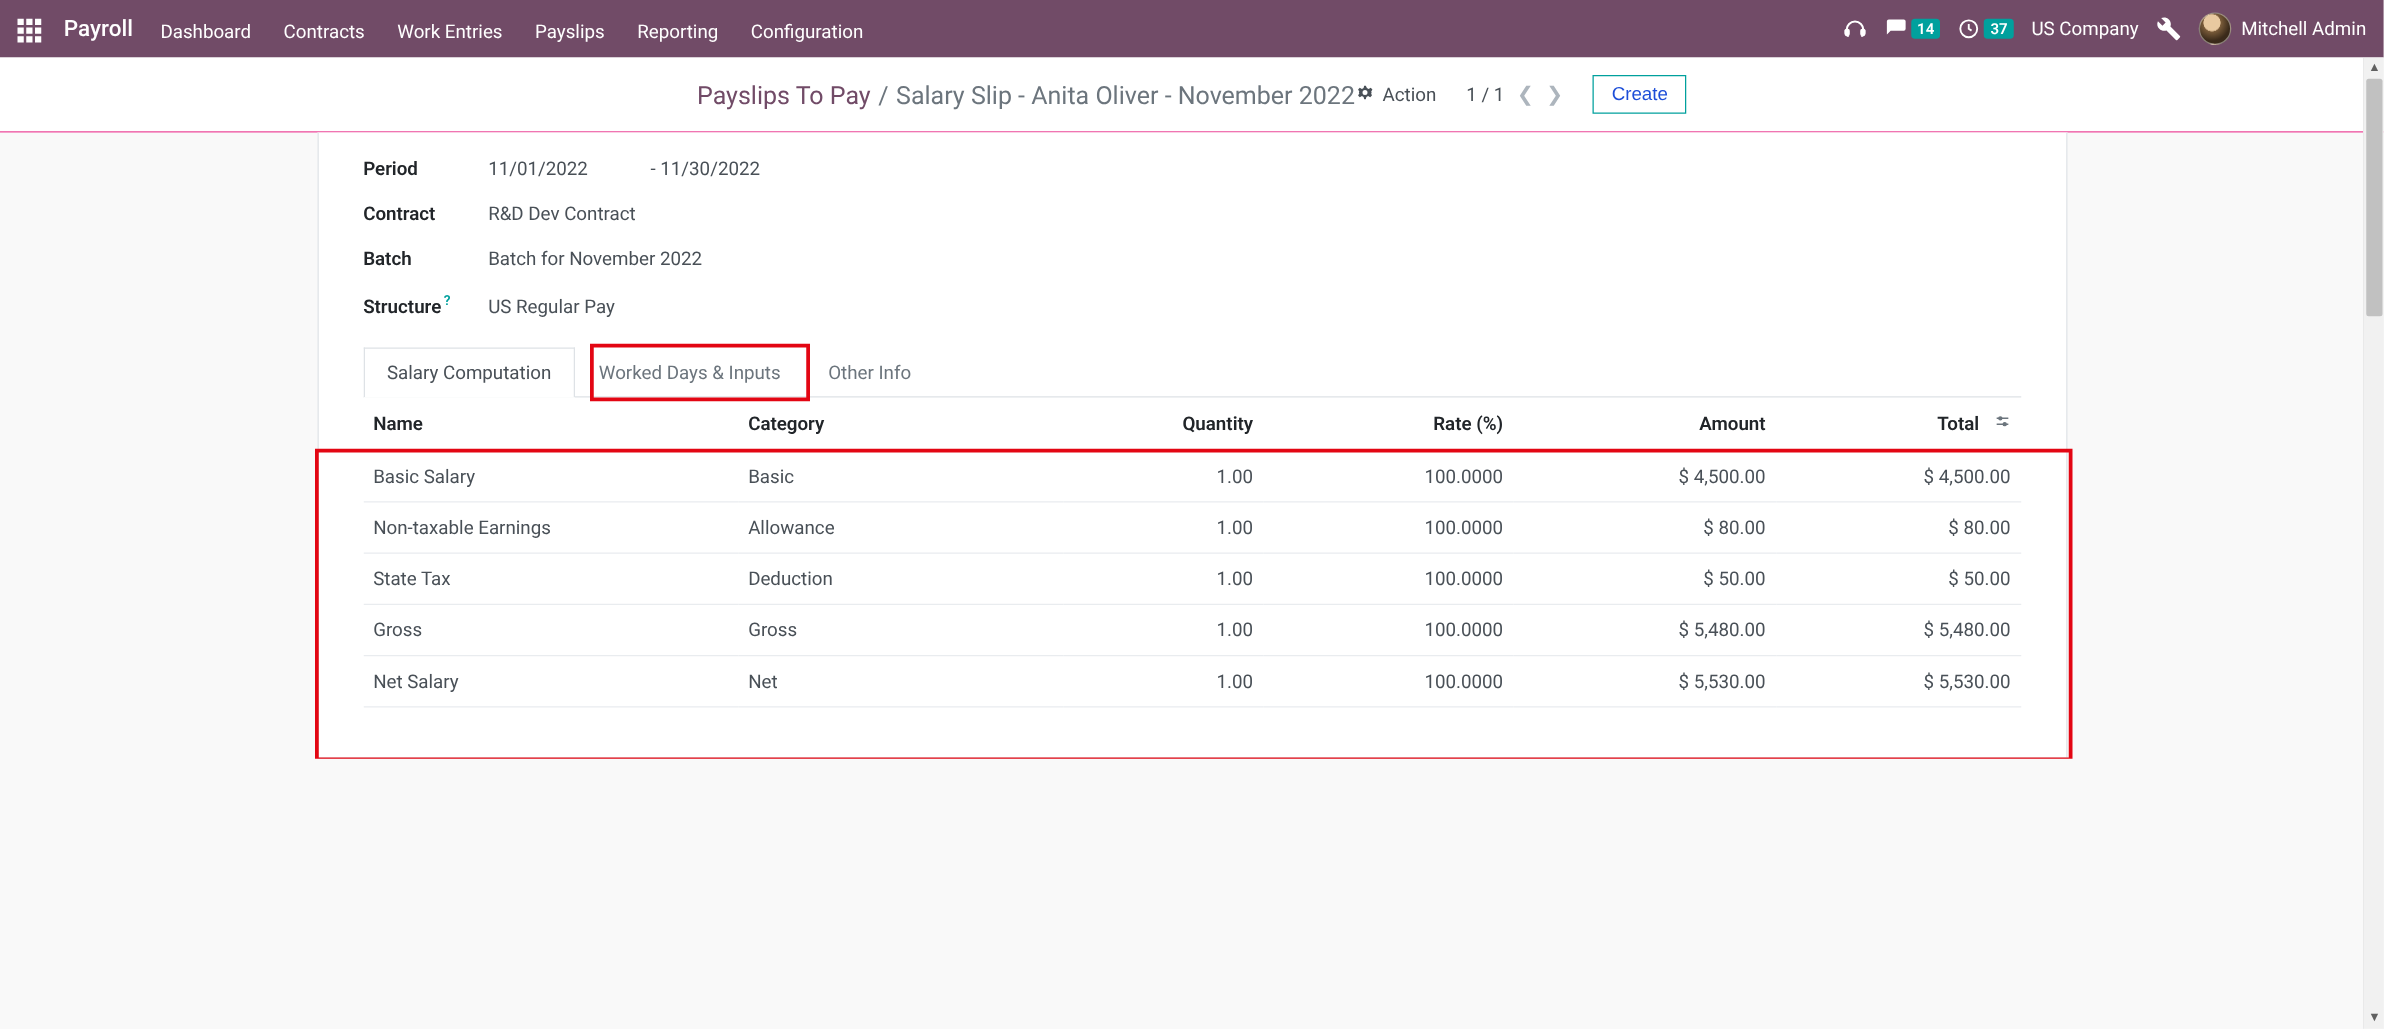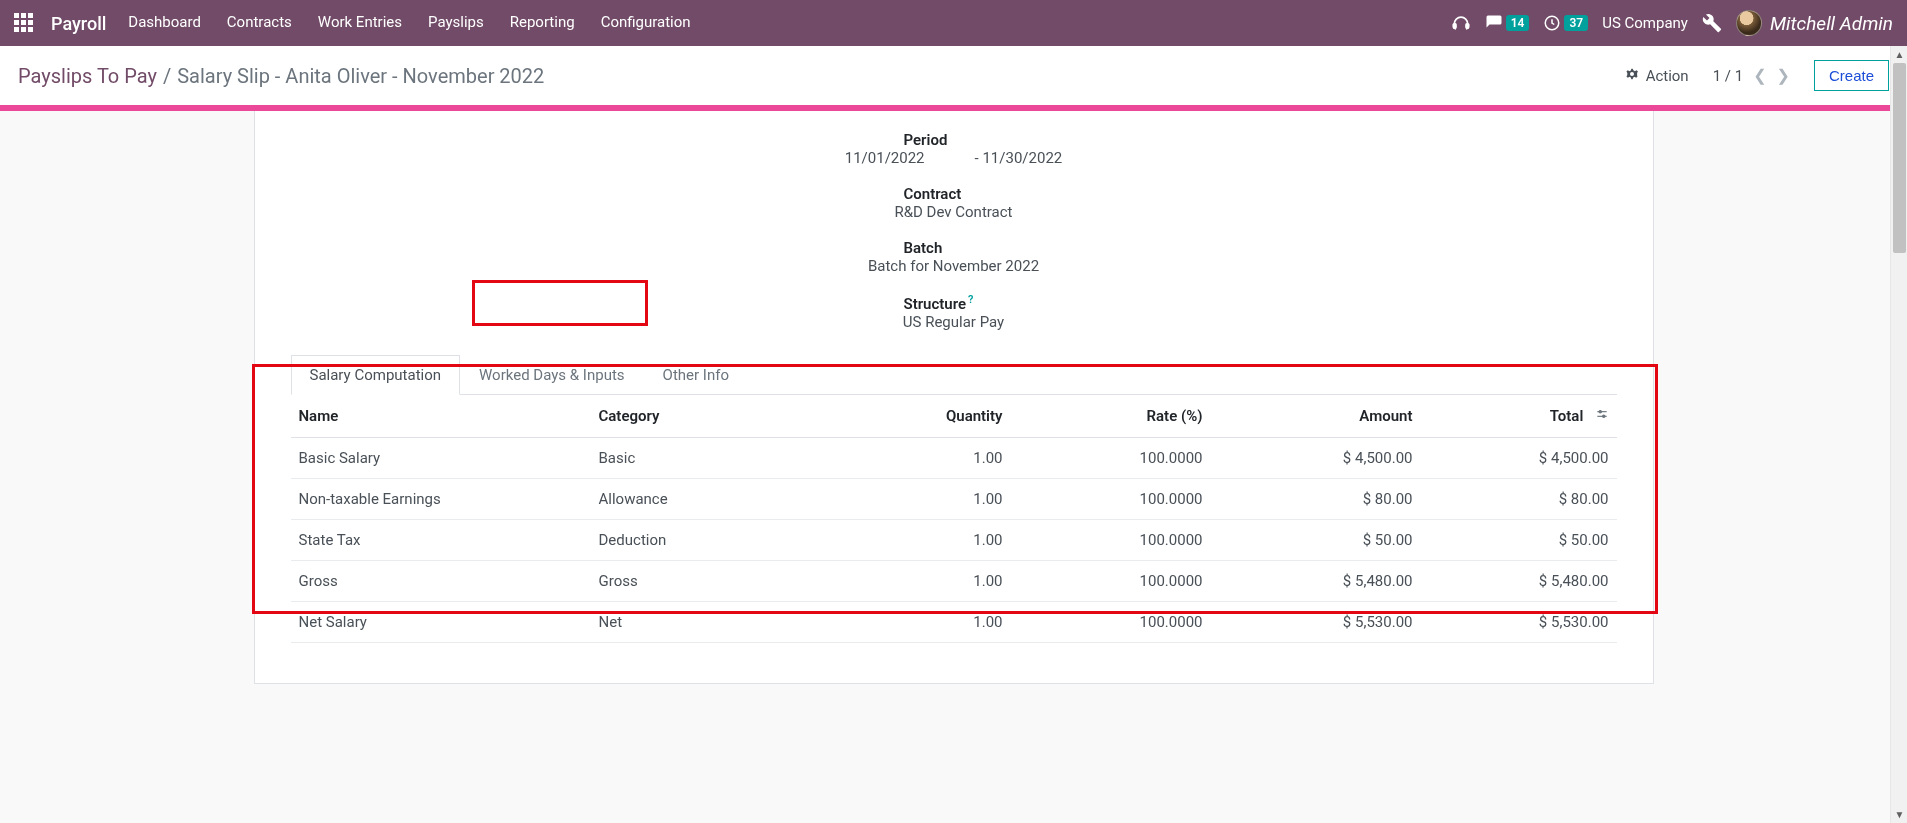--- a/index.html
+++ b/index.html
@@ -13,21 +13,21 @@
   
   .top-nav {
     background: #714B67;
     color: #fff;
     height: 46px;
     display: flex;
     align-items: center;
     padding: 0 14px;
     justify-content: space-between;
   }
-  .nav-left { display: flex; align-items: flex-start; }
+  .nav-left { display: flex; align-items: flex-end; }
   .nav-right { display: flex; align-items: center; gap: 14px; }
   .apps-icon {
     display: grid;
     grid-template-columns: repeat(3, 5px);
     grid-template-rows: repeat(3, 5px);
     gap: 2px;
     margin-right: 18px;
     cursor: pointer;
   }
   .apps-icon span { background: #fff; width: 5px; height: 5px; }
@@ -45,25 +45,25 @@
     font-weight: 600;
   }
   .avatar {
     width: 26px; height: 26px; border-radius: 50%;
     background: radial-gradient(circle at 40% 30%, #e8c9a0 30%, #7a5c3a 32%, #3a2a1a 65%);
     border: 1px solid rgba(255,255,255,0.4);
   }
   
   .control-panel {
     background: #fff;
-    border-bottom: 6px solid #ec4899;
+    border-bottom: 1px solid #ec4899;
     padding: 14px 18px;
     display: flex;
     align-items: center;
-    justify-content: space-between;
+    justify-content: center;
   }
   .breadcrumb { font-size: 20px; display: flex; align-items: center; gap: 6px; }
   .breadcrumb .link { color: #714B67; cursor: pointer; }
   .breadcrumb .sep { color: #6c757d; }
   .breadcrumb .current { color: #6c757d; }
   .cp-right { display: flex; align-items: center; gap: 24px; }
   .action-btn { display: flex; align-items: center; gap: 6px; color: #495057; cursor: pointer; font-size: 15px; }
   .pager { display: flex; align-items: center; gap: 10px; color: #495057; font-size: 15px; }
   .pager-arrow { color: #adb5bd; cursor: pointer; font-size: 16px; }
   .btn-create {
@@ -80,21 +80,21 @@
     padding: 0;
   }
   .sheet {
     background: #fff;
     width: 1400px;
     border: 1px solid #dee2e6;
     border-top: none;
     padding: 20px 36px 40px 36px;
     position: relative;
   }
-  .field-row { display: flex; margin-bottom: 18px; align-items: center; flex-direction: column; }
+  .field-row { display: flex; margin-bottom: 18px; align-items: flex-end; }
   .field-label { width: 100px; font-weight: 600; color: #212529; font-size: 15px; position: relative; }
   .field-label .help { color: #00a09d; font-size: 11px; vertical-align: super; margin-left: 2px; }
   .field-value { color: #495057; font-size: 15px; }
   .period-vals { display: flex; gap: 50px; }
   
   .tabs { display: flex; border-bottom: 1px solid #dee2e6; margin-top: 24px; }
   .tab {
     padding: 10px 18px;
     border: 1px solid transparent;
     border-bottom: none;
@@ -205,21 +205,21 @@
       <span class="badge">37</span>
     </div>
     <div class="systray-item" style="font-size:15px;">US Company</div>
     <div class="systray-item">
       <svg width="20" height="20" viewBox="0 0 24 24" fill="#fff">
           <path d="M22.7 19l-9.1-9.1c.9-2.3.4-5-1.5-6.9-2-2-5-2.4-7.4-1.3L9 6 6 9 1.6 4.7C.4 7.1.9 10.1 2.9 12.1c1.9 1.9 4.6 2.4 6.9 1.5l9.1 9.1c.4.4 1 .4 1.4 0l2.3-2.3c.5-.4.5-1.1.1-1.4z"></path>
         </svg>
     </div>
     <div class="systray-item" style="gap:8px;">
       <div class="avatar"></div>
-      <span style="font-size:19px;font-style:italic;">Mitchell Admin</span>
+      <span style="font-size:15px;">Mitchell Admin</span>
     </div>
   </div>
 </div>
 
 <div class="control-panel">
   <div class="breadcrumb">
     <span class="link">Payslips To Pay</span>
     <span class="sep">/</span>
     <span class="current">Salary Slip - Anita Oliver - November 2022</span>
   </div>

